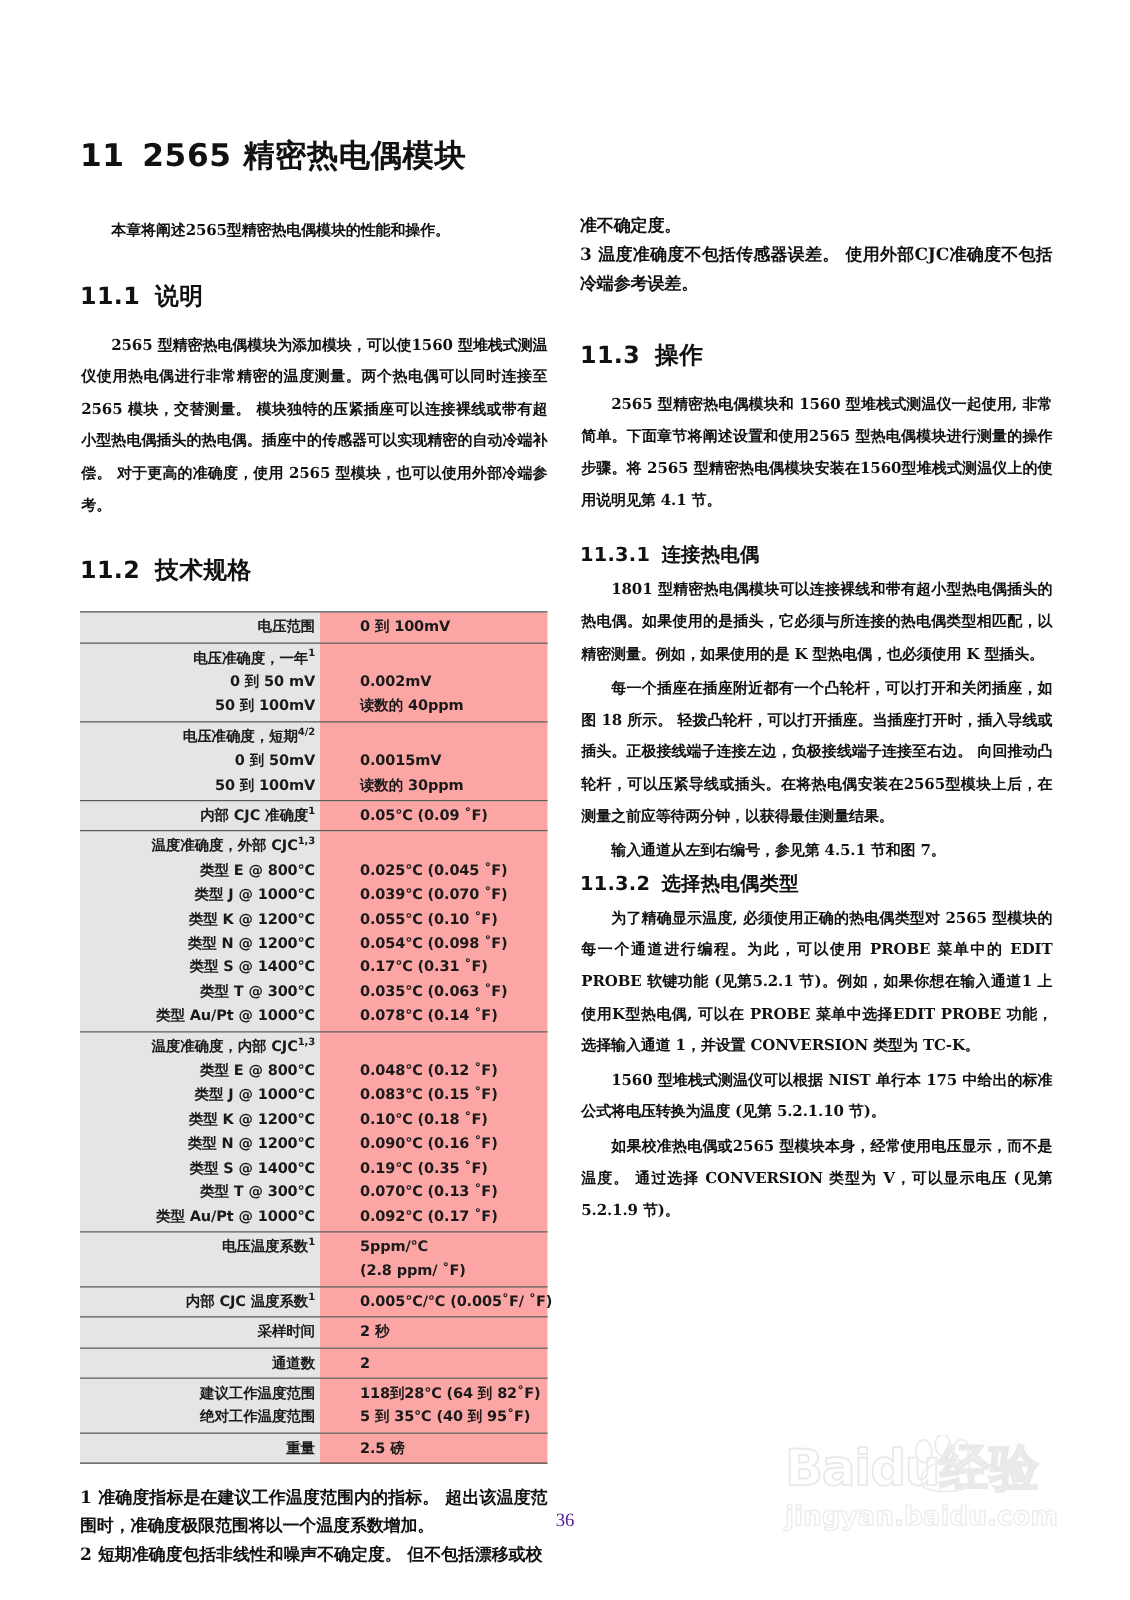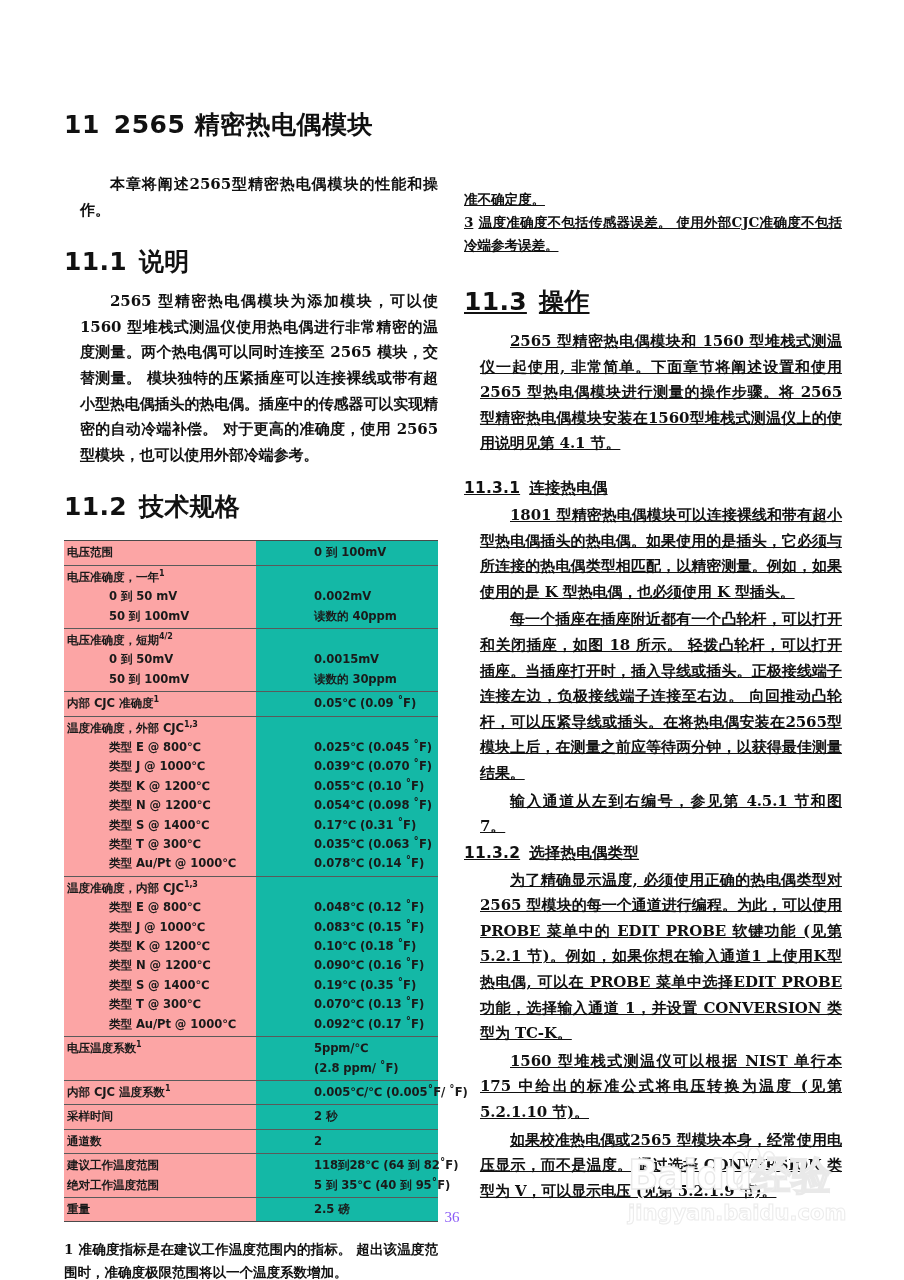--- a/index.html
+++ b/index.html
@@ -85,44 +85,44 @@
     font-size: 25px;
     font-weight: bold;
     line-height: 34px;
     margin: 0 0 30px 0;
     letter-spacing: 0.5px;
   }
   .h1 .num { margin-right: 14px; }
 
   .h2 {
     font-family: "DejaVu Sans", "Liberation Sans", sans-serif;
-    font-size: 25px;
+    font-size: 19px;
     font-weight: bold;
     line-height: 26px;
     margin: 26px 0 14px 0;
     letter-spacing: 0.3px;
   }
   .h2 .num { margin-right: 12px; }
 
   .h3 {
     font-family: "DejaVu Sans", "Liberation Sans", sans-serif;
     font-size: 15.5px;
     font-weight: bold;
     line-height: 22px;
     margin: 14px 0 4px 0;
     letter-spacing: 0.2px;
   }
   .h3 .num { margin-right: 9px; }
 
   
   p.body {
     font-family: "DejaVu Serif", "Liberation Serif", serif;
-    font-size: 15px;
+    font-size: 12px;
     line-height: 25.6px;
-    margin: 0 0 2px 16px;
+    margin: 0 0 2px 1px;
     text-align: justify;
     text-justify: inter-ideograph;
     text-indent: 2em;
     font-weight: bold;
     letter-spacing: -0.1px;
   }
 
   
   .footnotes {
     margin-top: 16px;
@@ -153,28 +153,29 @@
   table.spec td {
     padding: 0;
     vertical-align: top;
     font-family: "DejaVu Sans", "Liberation Sans", sans-serif;
     font-size: 11.6px;
     line-height: 19.4px;
     font-weight: bold;
     letter-spacing: -0.1px;
   }
   table.spec td.k {
-    background: #fca5a5;
-    padding-left: 3px;
+    background: #e5e5e5;
+    padding-left: 18px;
     padding-right: 4px;
     color: #1a1a1a;
+    text-align: right;
   }
   table.spec td.v {
-    background: #14b8a6;
-    padding-left: 58px;
+    background: #fca5a5;
+    padding-left: 32px;
     color: #1a1a1a;
   }
   table.spec tr.grp > td { padding-top: 2px; padding-bottom: 2px; }
 
   
   tr.rule-top > td  { border-top: 1.6px solid #4a4a4a; }
   tr.rule > td      { border-top: 1.1px solid #5a5a5a; }
   tr.rule-bot > td  { border-bottom: 1.6px solid #4a4a4a; }
 
   .ind { display: inline-block; width: 42px; }
@@ -190,21 +191,21 @@
   .kline { display: block; white-space: nowrap; }
 
   
   #pagenum {
     position: absolute;
     left: 0; right: 0;
     top: 1209px;
     text-align: center;
     font-family: "Liberation Serif", "DejaVu Serif", serif;
     font-size: 15px;
-    color: #8b5cf6;
+    color: #4c1d95;
     z-index: 2;
   }
 </style>
 </head>
 <body>
 
 <div id="page">
 
   <div class="col" id="col-left">
 
@@ -361,21 +362,21 @@
           </tr>
         </tbody>
     </table>
 
     <div class="footnotes">
       <p class="fn"><span class="fnum">1</span><span>准确度指标是在建议工作温度范围内的指标。 超出该温度范围时，准确度极限范围将以一个温度系数增加。</span></p>
       <p class="fn"><span class="fnum">2</span><span>短期准确度包括非线性和噪声不确定度。 但不包括漂移或校</span></p>
     </div>
   </div>
 
-  <div class="col" id="col-right" style="top:188px;text-decoration:underline;">
+  <div class="col" id="col-right" style="top:170px;">
 
     <p class="fn">准不确定度。</p>
     <p class="fn"><span class="fnum">3</span><span>温度准确度不包括传感器误差。 使用外部CJC准确度不包括冷端参考误差。</span></p>
 
     <h2 class="h2" style="margin-top:32px;"><span class="num">11.3</span><span>操作</span></h2>
 
     <p class="body">2565 型精密热电偶模块和 1560 型堆栈式测温仪一起使用, 非常简单。下面章节将阐述设置和使用2565 型热电偶模块进行测量的操作步骤。将 2565 型精密热电偶模块安装在1560型堆栈式测温仪上的使用说明见第 4.1 节。</p>
 
     <h3 class="h3" style="margin-top:20px;"><span class="num">11.3.1</span><span>连接热电偶</span></h3>
 

